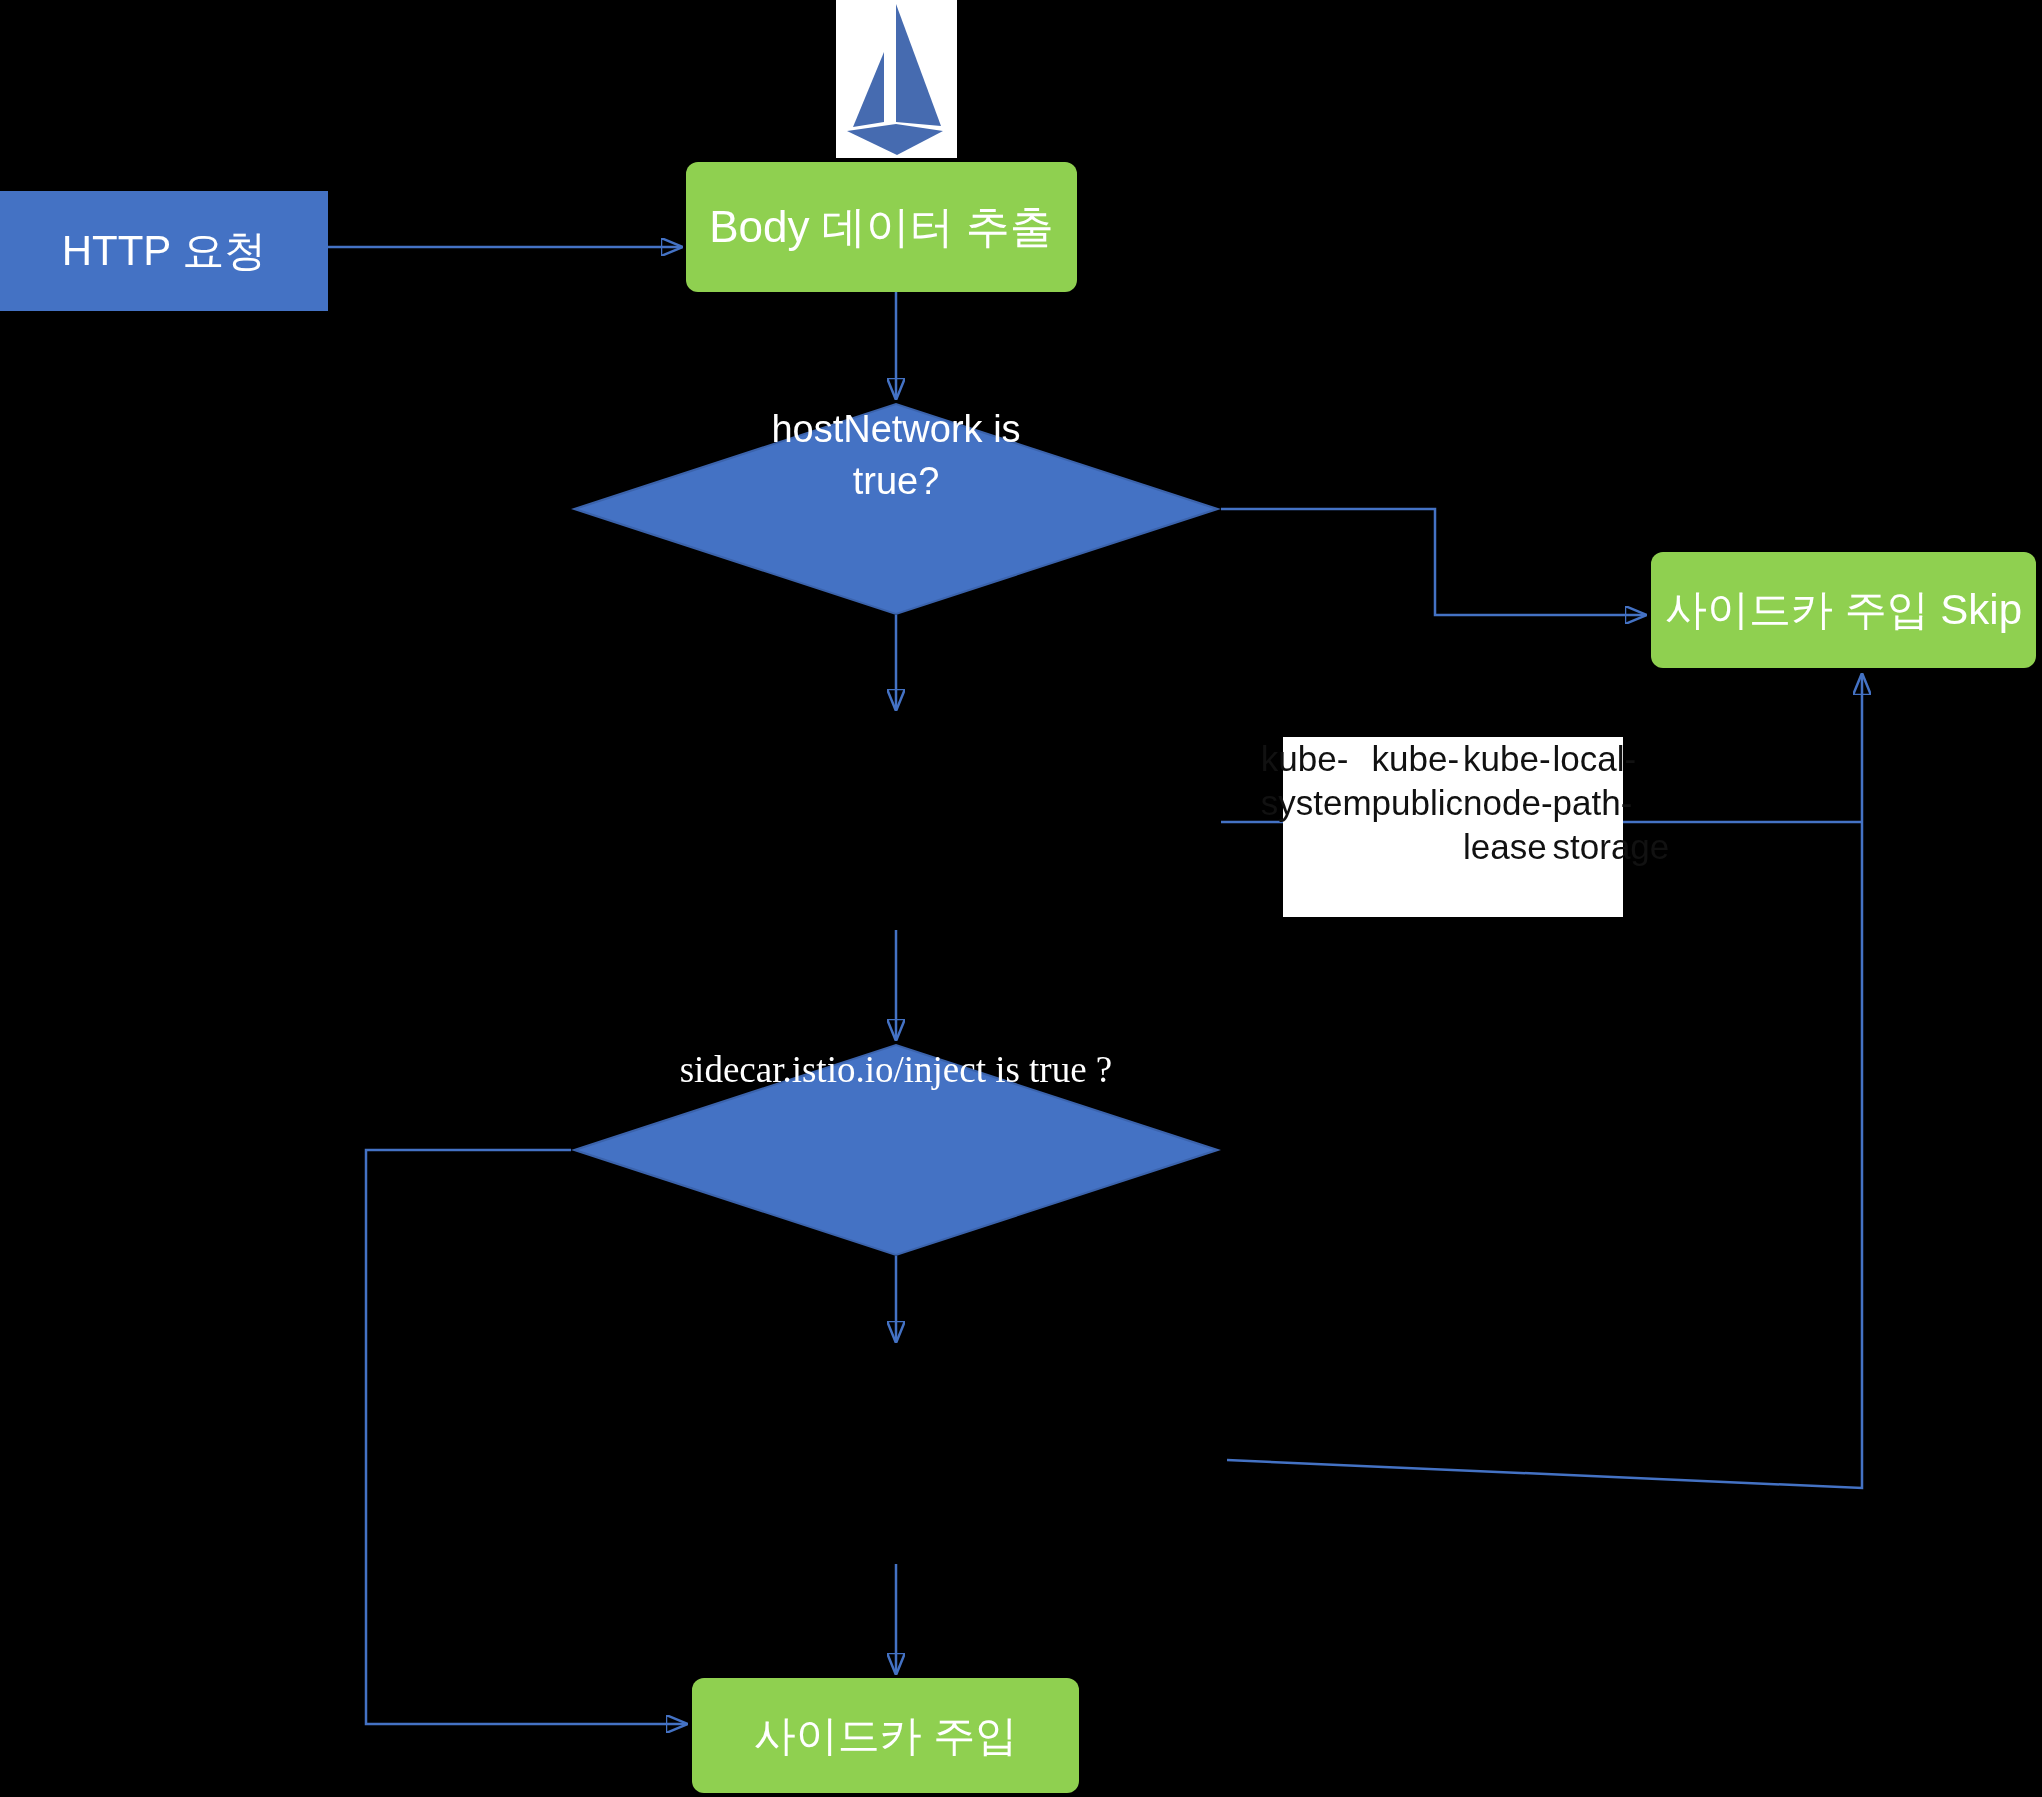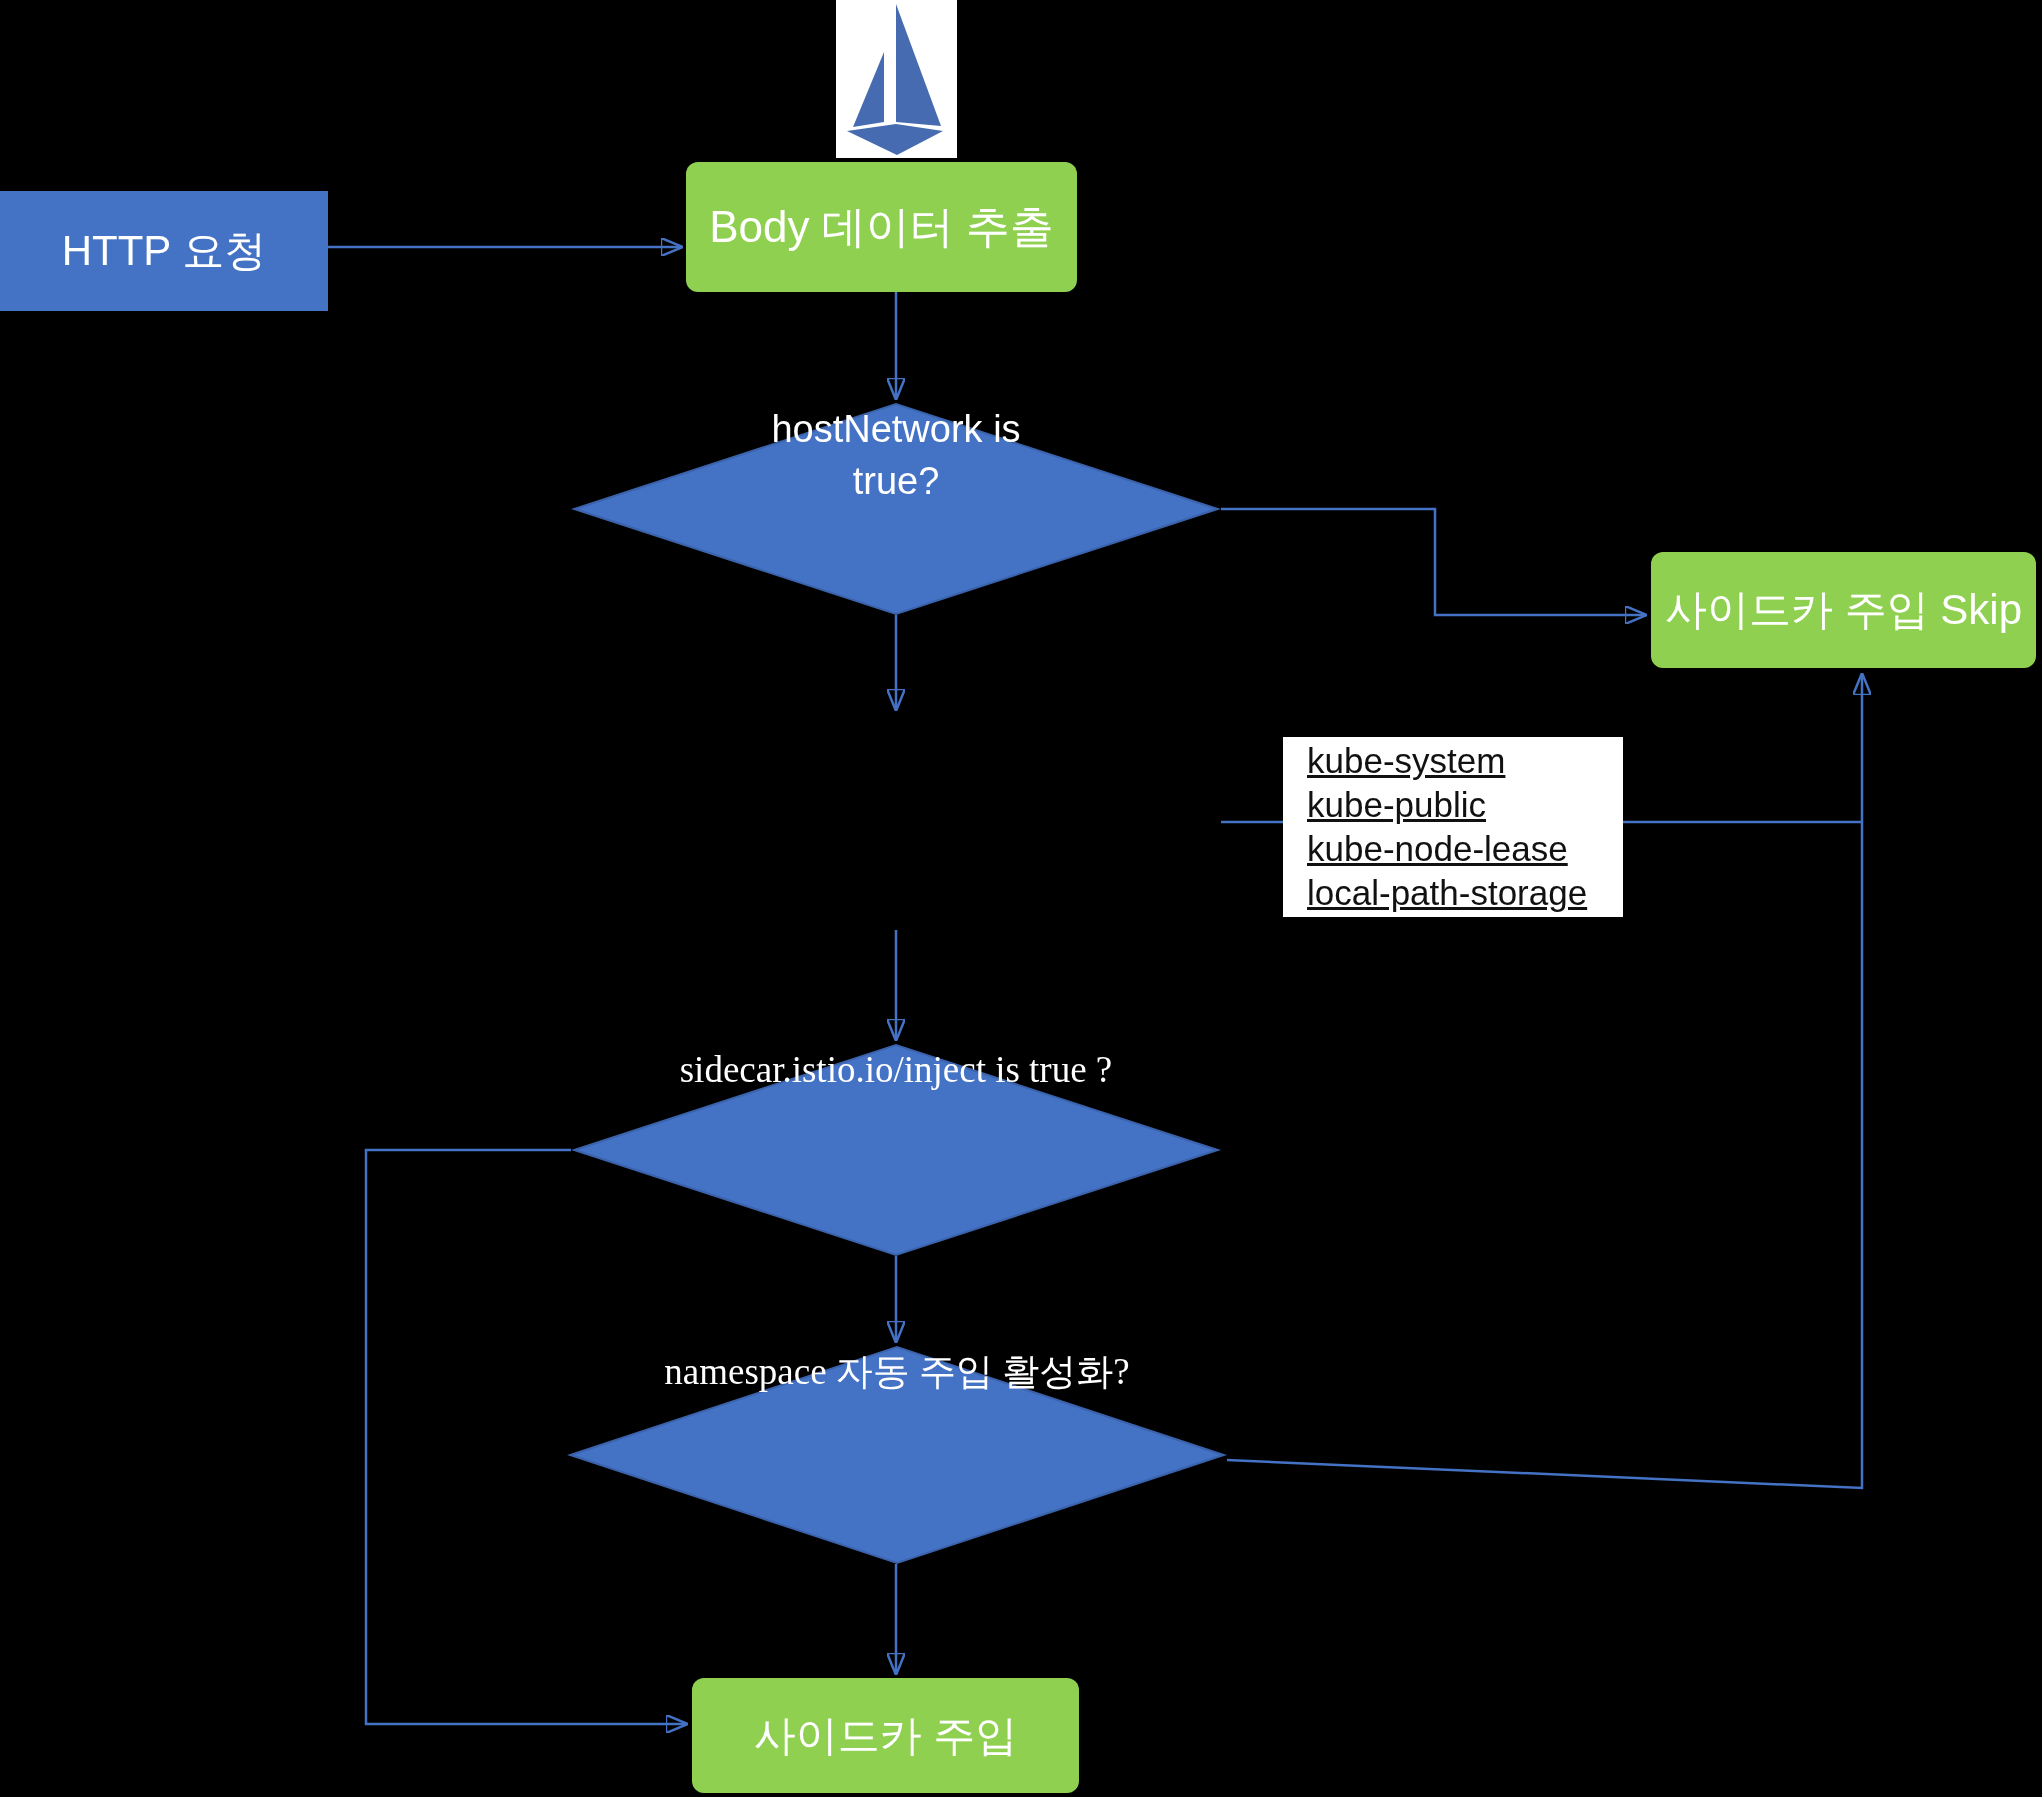--- a/index.html
+++ b/index.html
@@ -40,23 +40,23 @@
 
   #d1 { left:571px; top:403px;  width:650px; height:212px; }
   #d2 { left:571px; top:714px;  width:650px; height:216px; }
   #d3 { left:571px; top:1044px; width:650px; height:212px; }
   #d4 { left:567px; top:1346px; width:660px; height:218px; }
   #d3 .label, #d4 .label { font-size:37px;font-family:Liberation Serif, serif; }
 
   .list-box {
     position:absolute; left:1283px; top:737px; width:340px; height:180px;
     background:#FFFFFF; color:#111111;
-    display:flex; flex-direction:column; justify-content:center;
+    display:flex; flex-direction:row; justify-content:center;
     padding-left:24px; box-sizing:border-box;
-    font-size:35px; line-height:44px;text-decoration:underline;
+    font-size:35px; line-height:44px;
   }
 
   .logo-box { position:absolute; left:836px; top:0px; width:121px; height:158px; background:#FFFFFF; }
   .logo-box svg { display:block; width:121px; height:158px; }
 </style>
 </head>
 <body>
 
 <div class="canvas">
 
@@ -116,25 +116,18 @@
   </div>
 
   <div class="diamond" id="d3">
     <div class="shape-outer"></div>
     <div class="shape-inner"></div>
     <div class="label">
       <span>sidecar.istio.io/inject is true ?</span>
     </div>
   </div>
 
-  <div class="diamond" id="d4">
-    <div class="shape-outer"></div>
-    <div class="shape-inner"></div>
-    <div class="label">
-      <span>namespace 자동 주입 활성화?</span>
-    </div>
-  </div>
 
   <div class="node green-box" id="node-inject">
     <span>사이드카 주입</span>
   </div>
 
 </div>
 
 </body></html>

